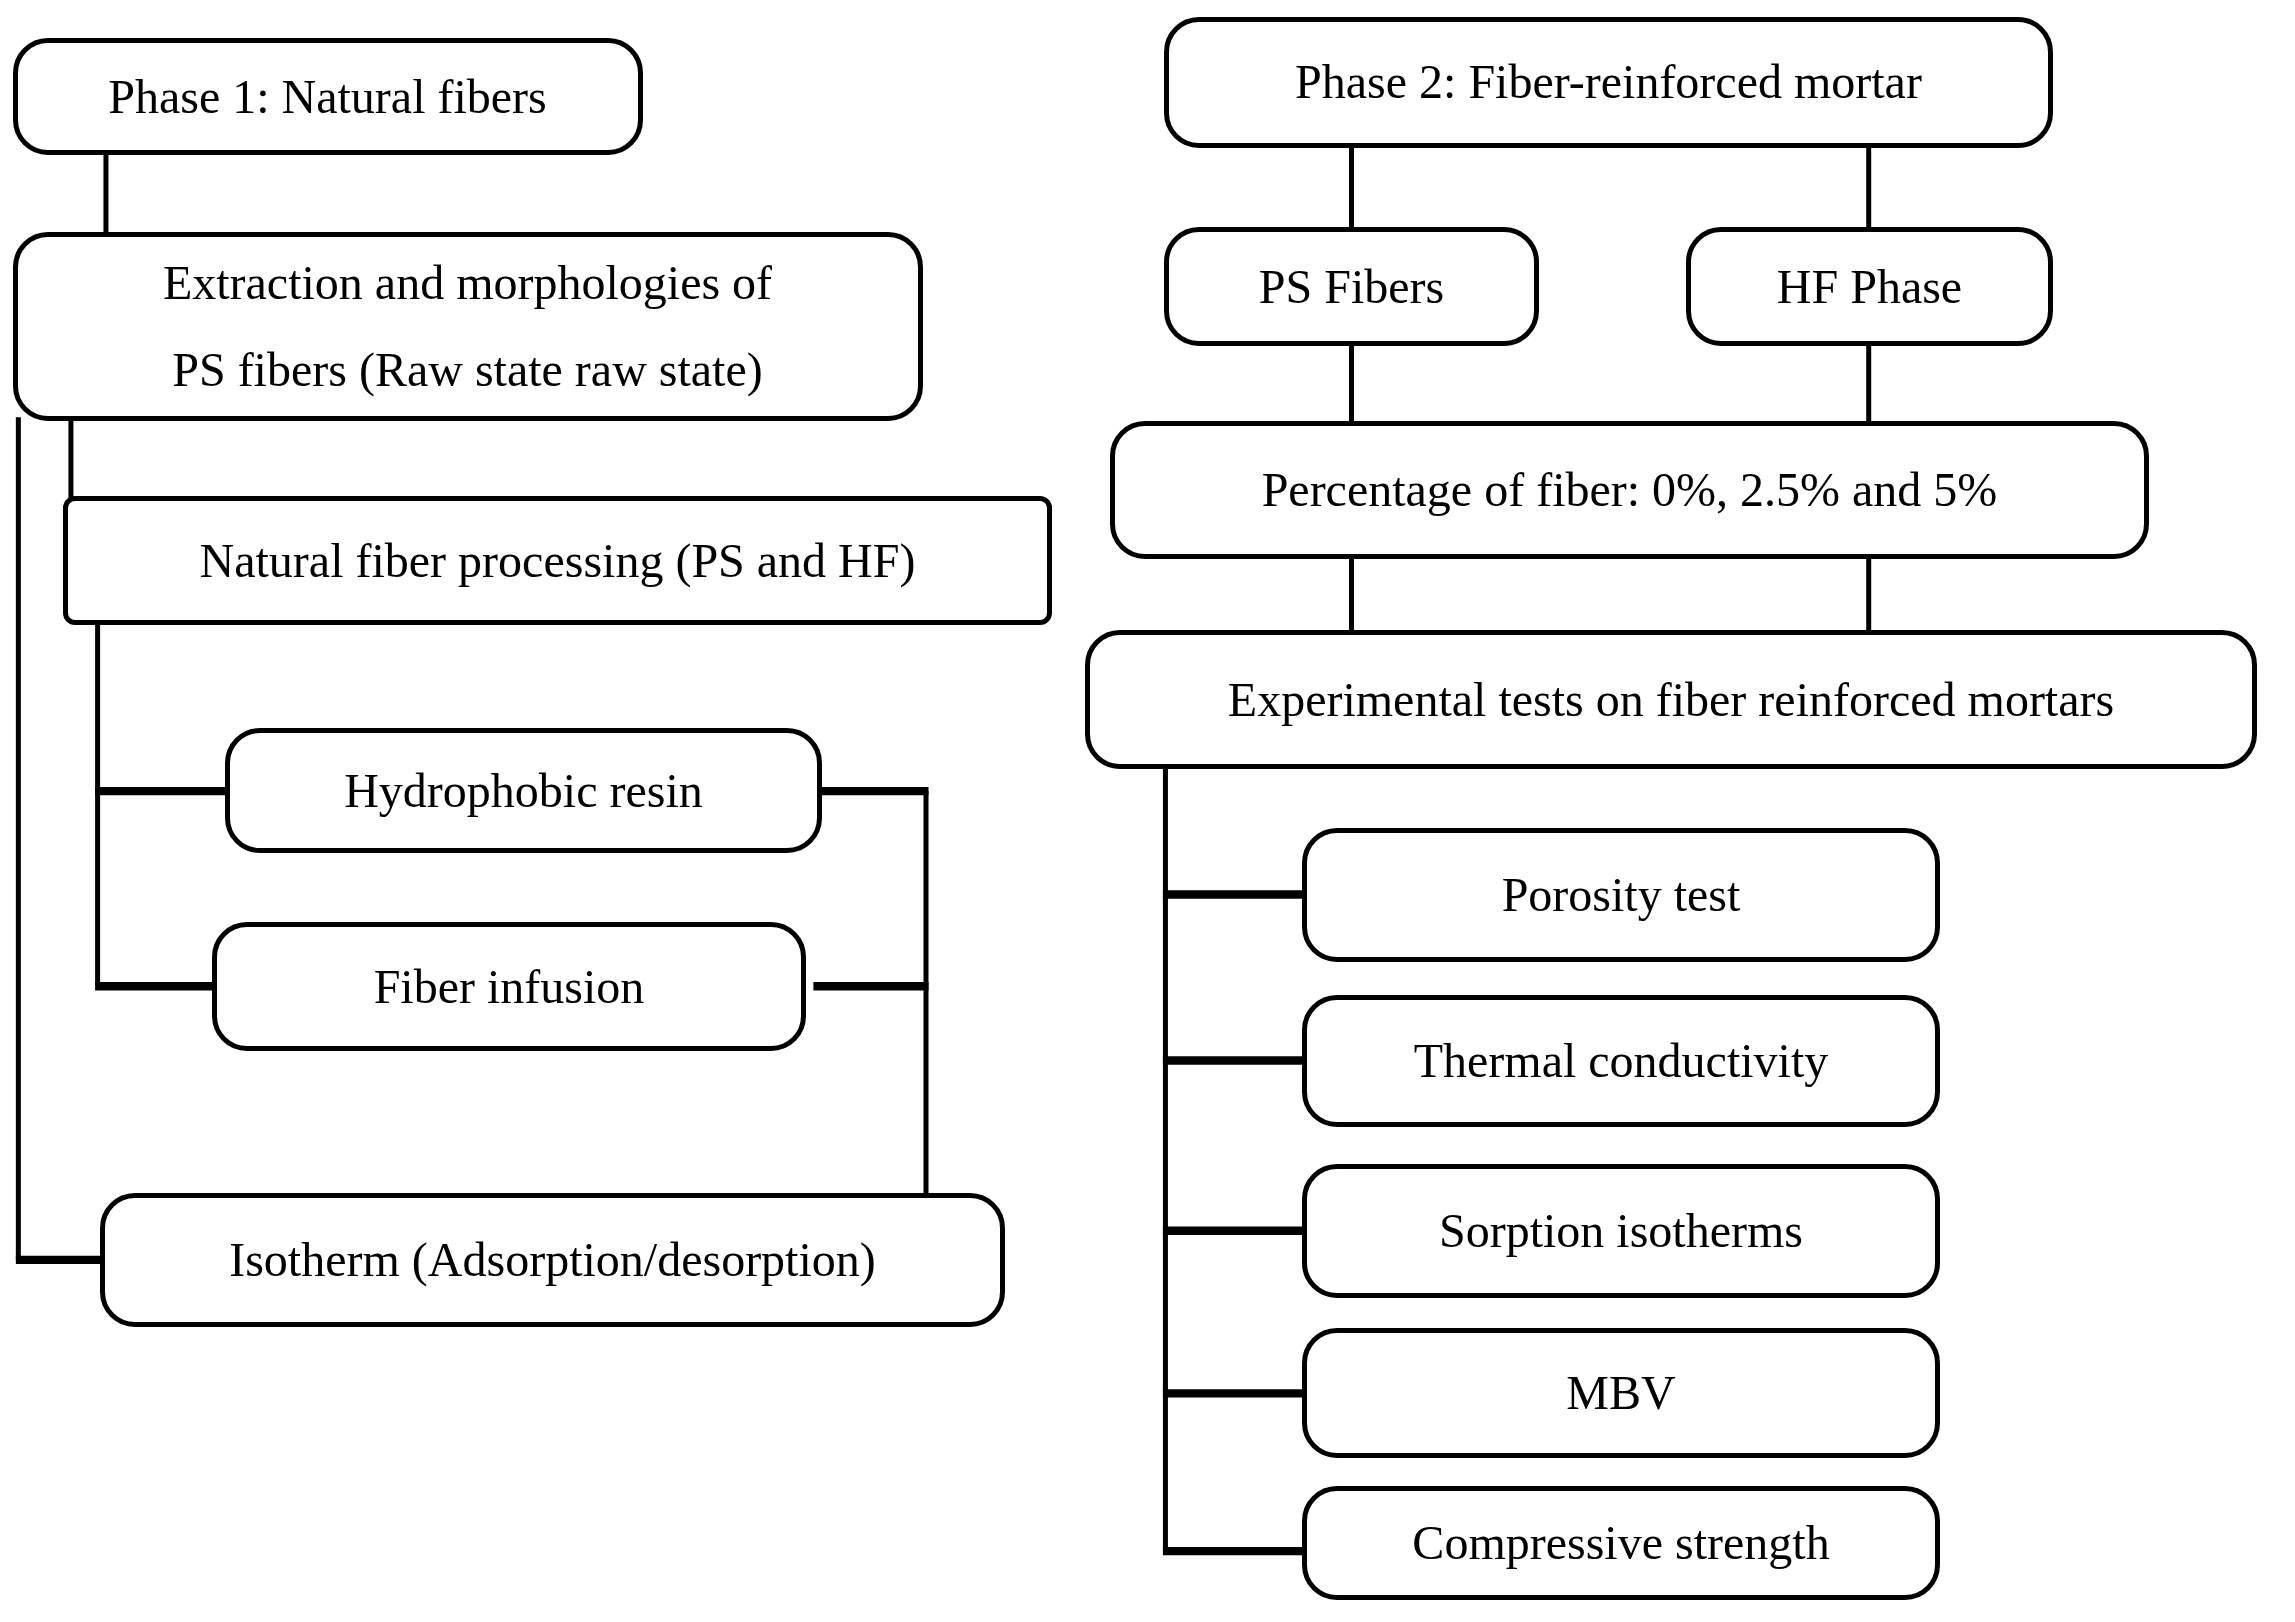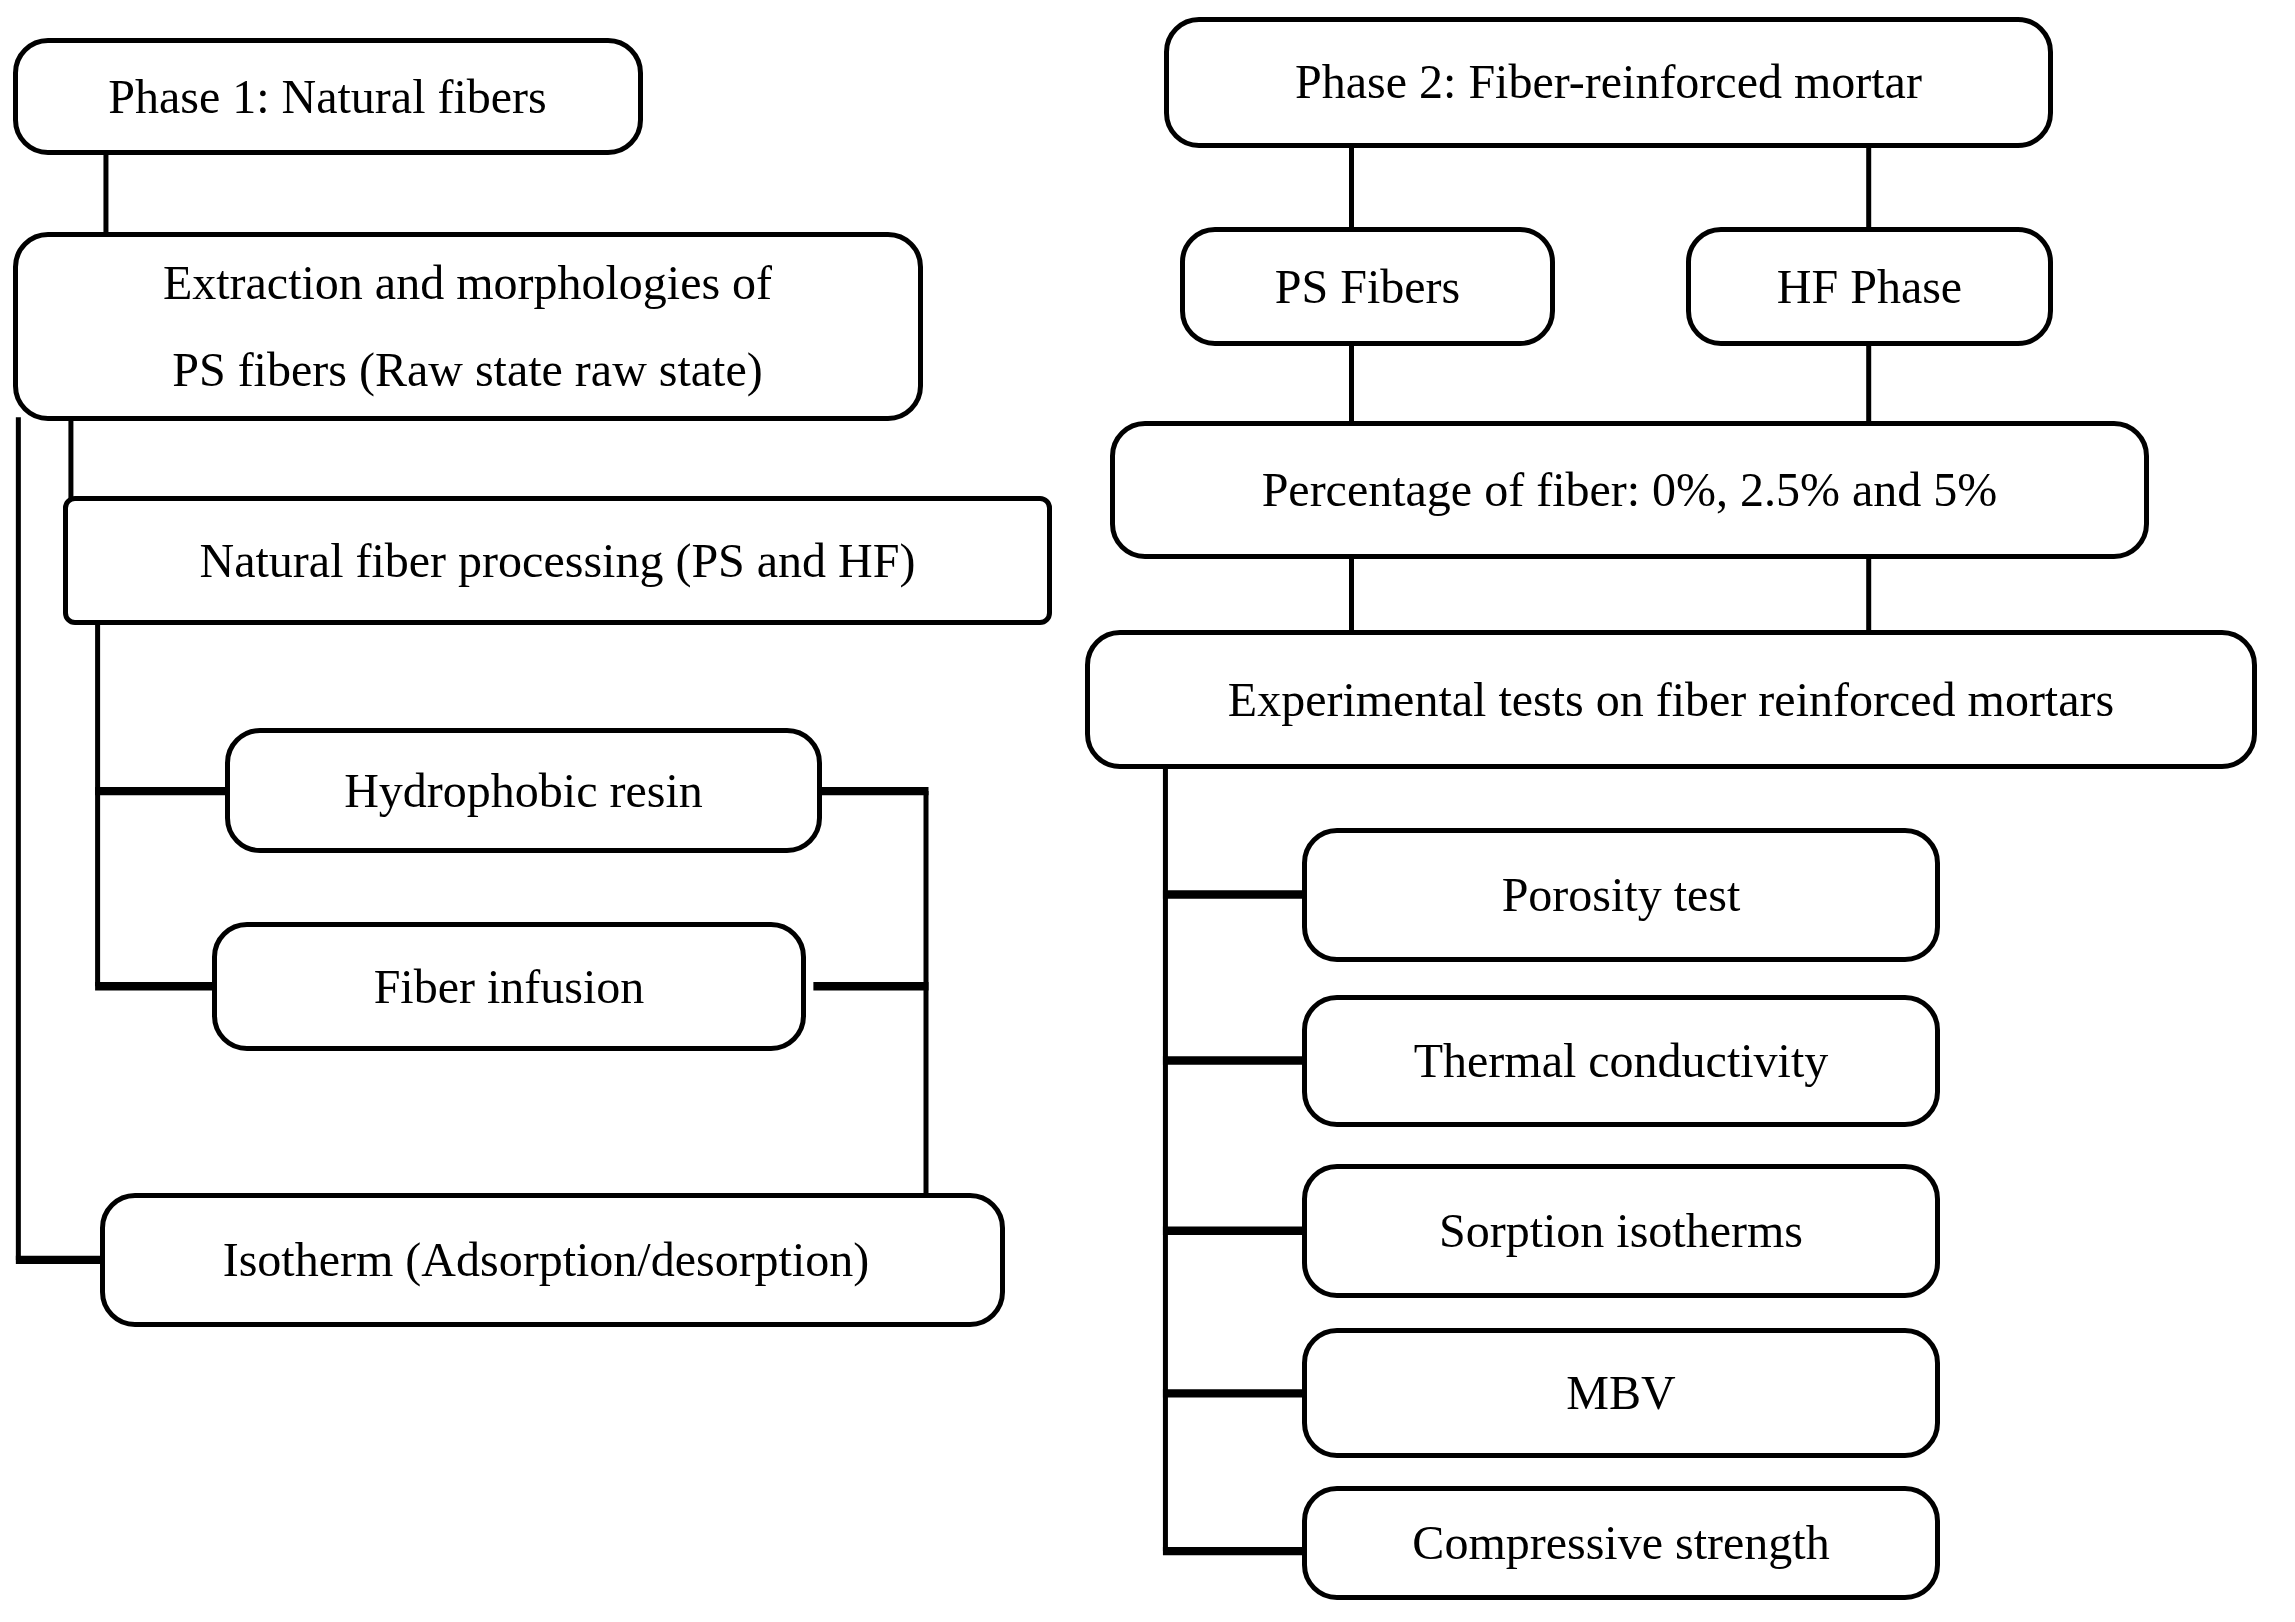--- a/index.html
+++ b/index.html
@@ -43,25 +43,25 @@
     padding: 0 20px;
   }
   .node.two-line { line-height: 1.8; padding: 0 8.3px; }
 
   
   .n-phase1        { left: 12.5px;   top: 38px;   width: 630px;  height: 117px; }
   .n-extraction    { left: 12.5px;   top: 232px;  width: 910px; height: 189px; }
   .n-processing    { left: 63px;   top: 496px;  width: 989px; height: 129px; border-radius: 12px; }
   .n-hydrophobic   { left: 225px;  top: 728px;  width: 597px;  height: 125px; }
   .n-infusion      { left: 212px;  top: 922px; width: 594px;  height: 129px; justify-content: center; }
-  .n-isotherm      { left: 100px;  top: 1193px; width: 905px; height: 134px; padding-left: 7px; }
+  .n-isotherm      { left: 100px;  top: 1193px; width: 905px; height: 134px; }
 
   
   .n-phase2        { left: 1164px; top: 16.7px;   width: 889px; height: 131px; }
-  .n-psfibers      { left: 1164px; top: 227px;  width: 375px;  height: 119px; margin-left: 16px; }
+  .n-psfibers      { left: 1164px; top: 227px;  width: 375px;  height: 119px; }
   .n-hffibers      { left: 1686px; top: 227px;  width: 367px;  height: 119px; }
   .n-percentage    { left: 1110px; top: 421px;  width: 1039px; height: 138px; }
   .n-experimental  { left: 1085px; top: 630px;  width: 1172px; height: 139px; }
   .n-porosity      { left: 1302px; top: 828px;  width: 638px;  height: 134px; }
   .n-thermal       { left: 1302px; top: 995px; width: 638px;  height: 132px; }
   .n-sorption      { left: 1302px; top: 1164px; width: 638px;  height: 134px; }
   .n-mbv           { left: 1302px; top: 1328px; width: 638px;  height: 130px; }
   .n-compressive   { left: 1302px; top: 1486px; width: 638px;  height: 114px; }
 </style>
 </head>

